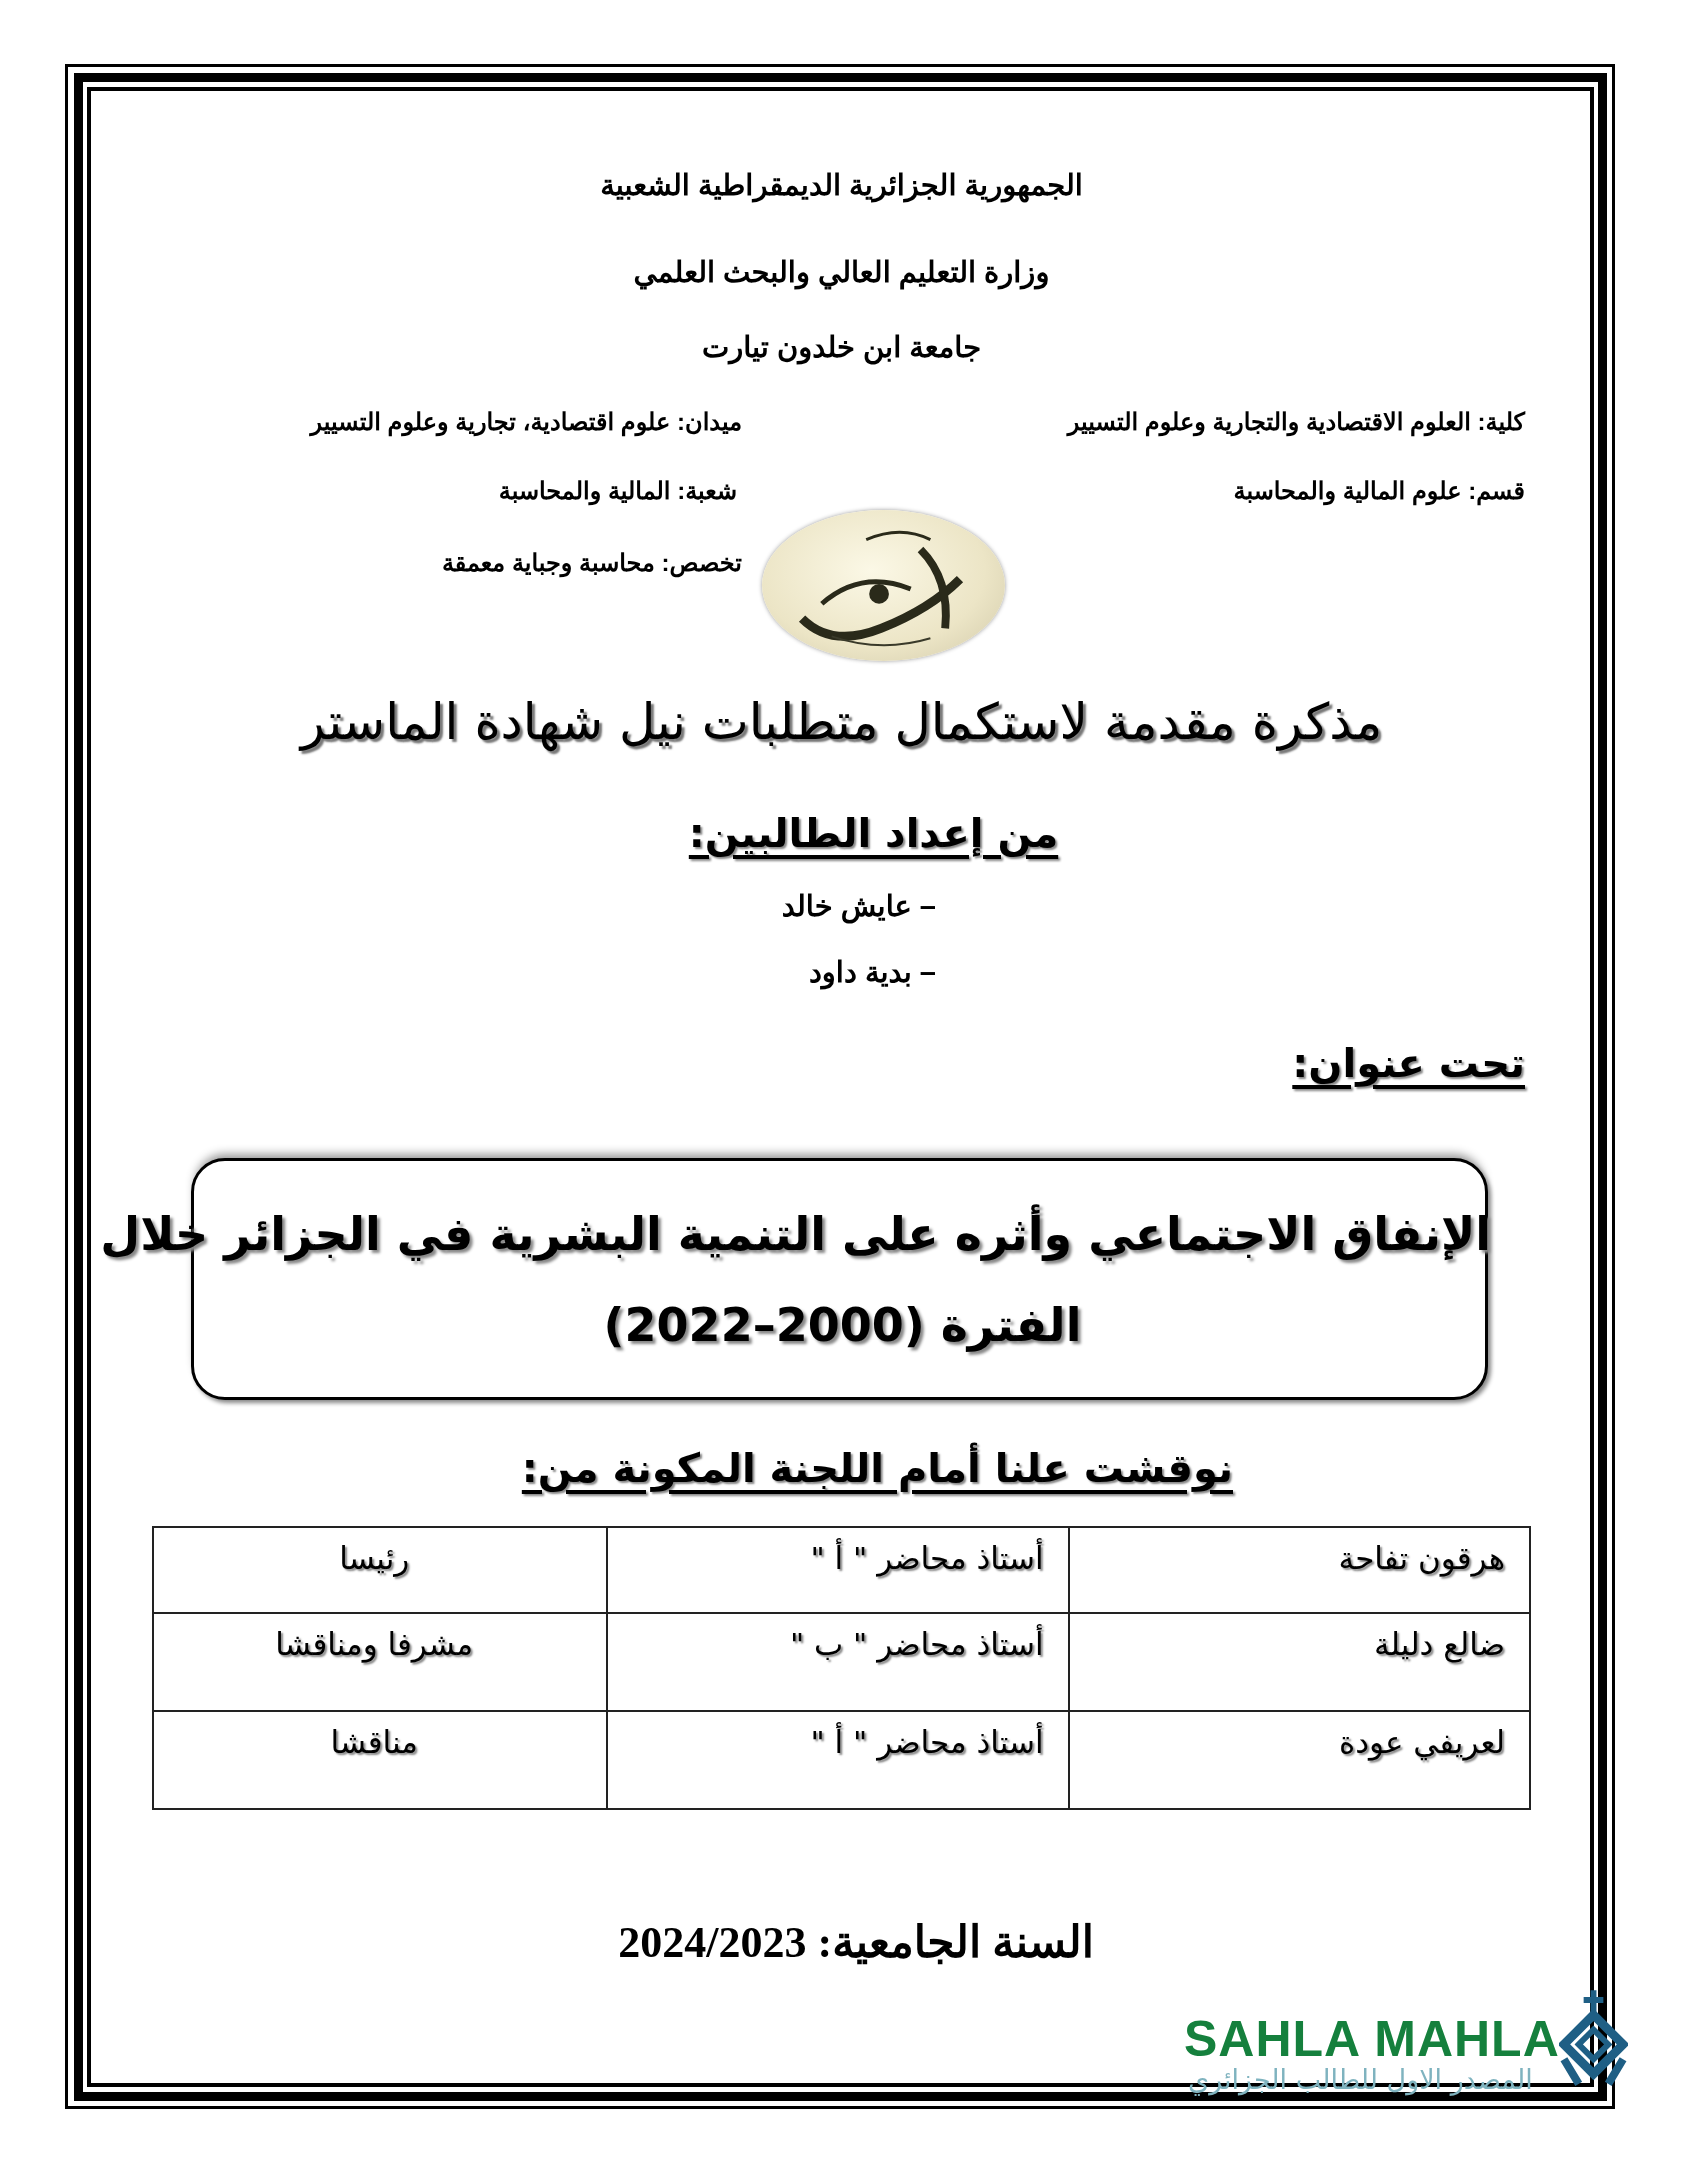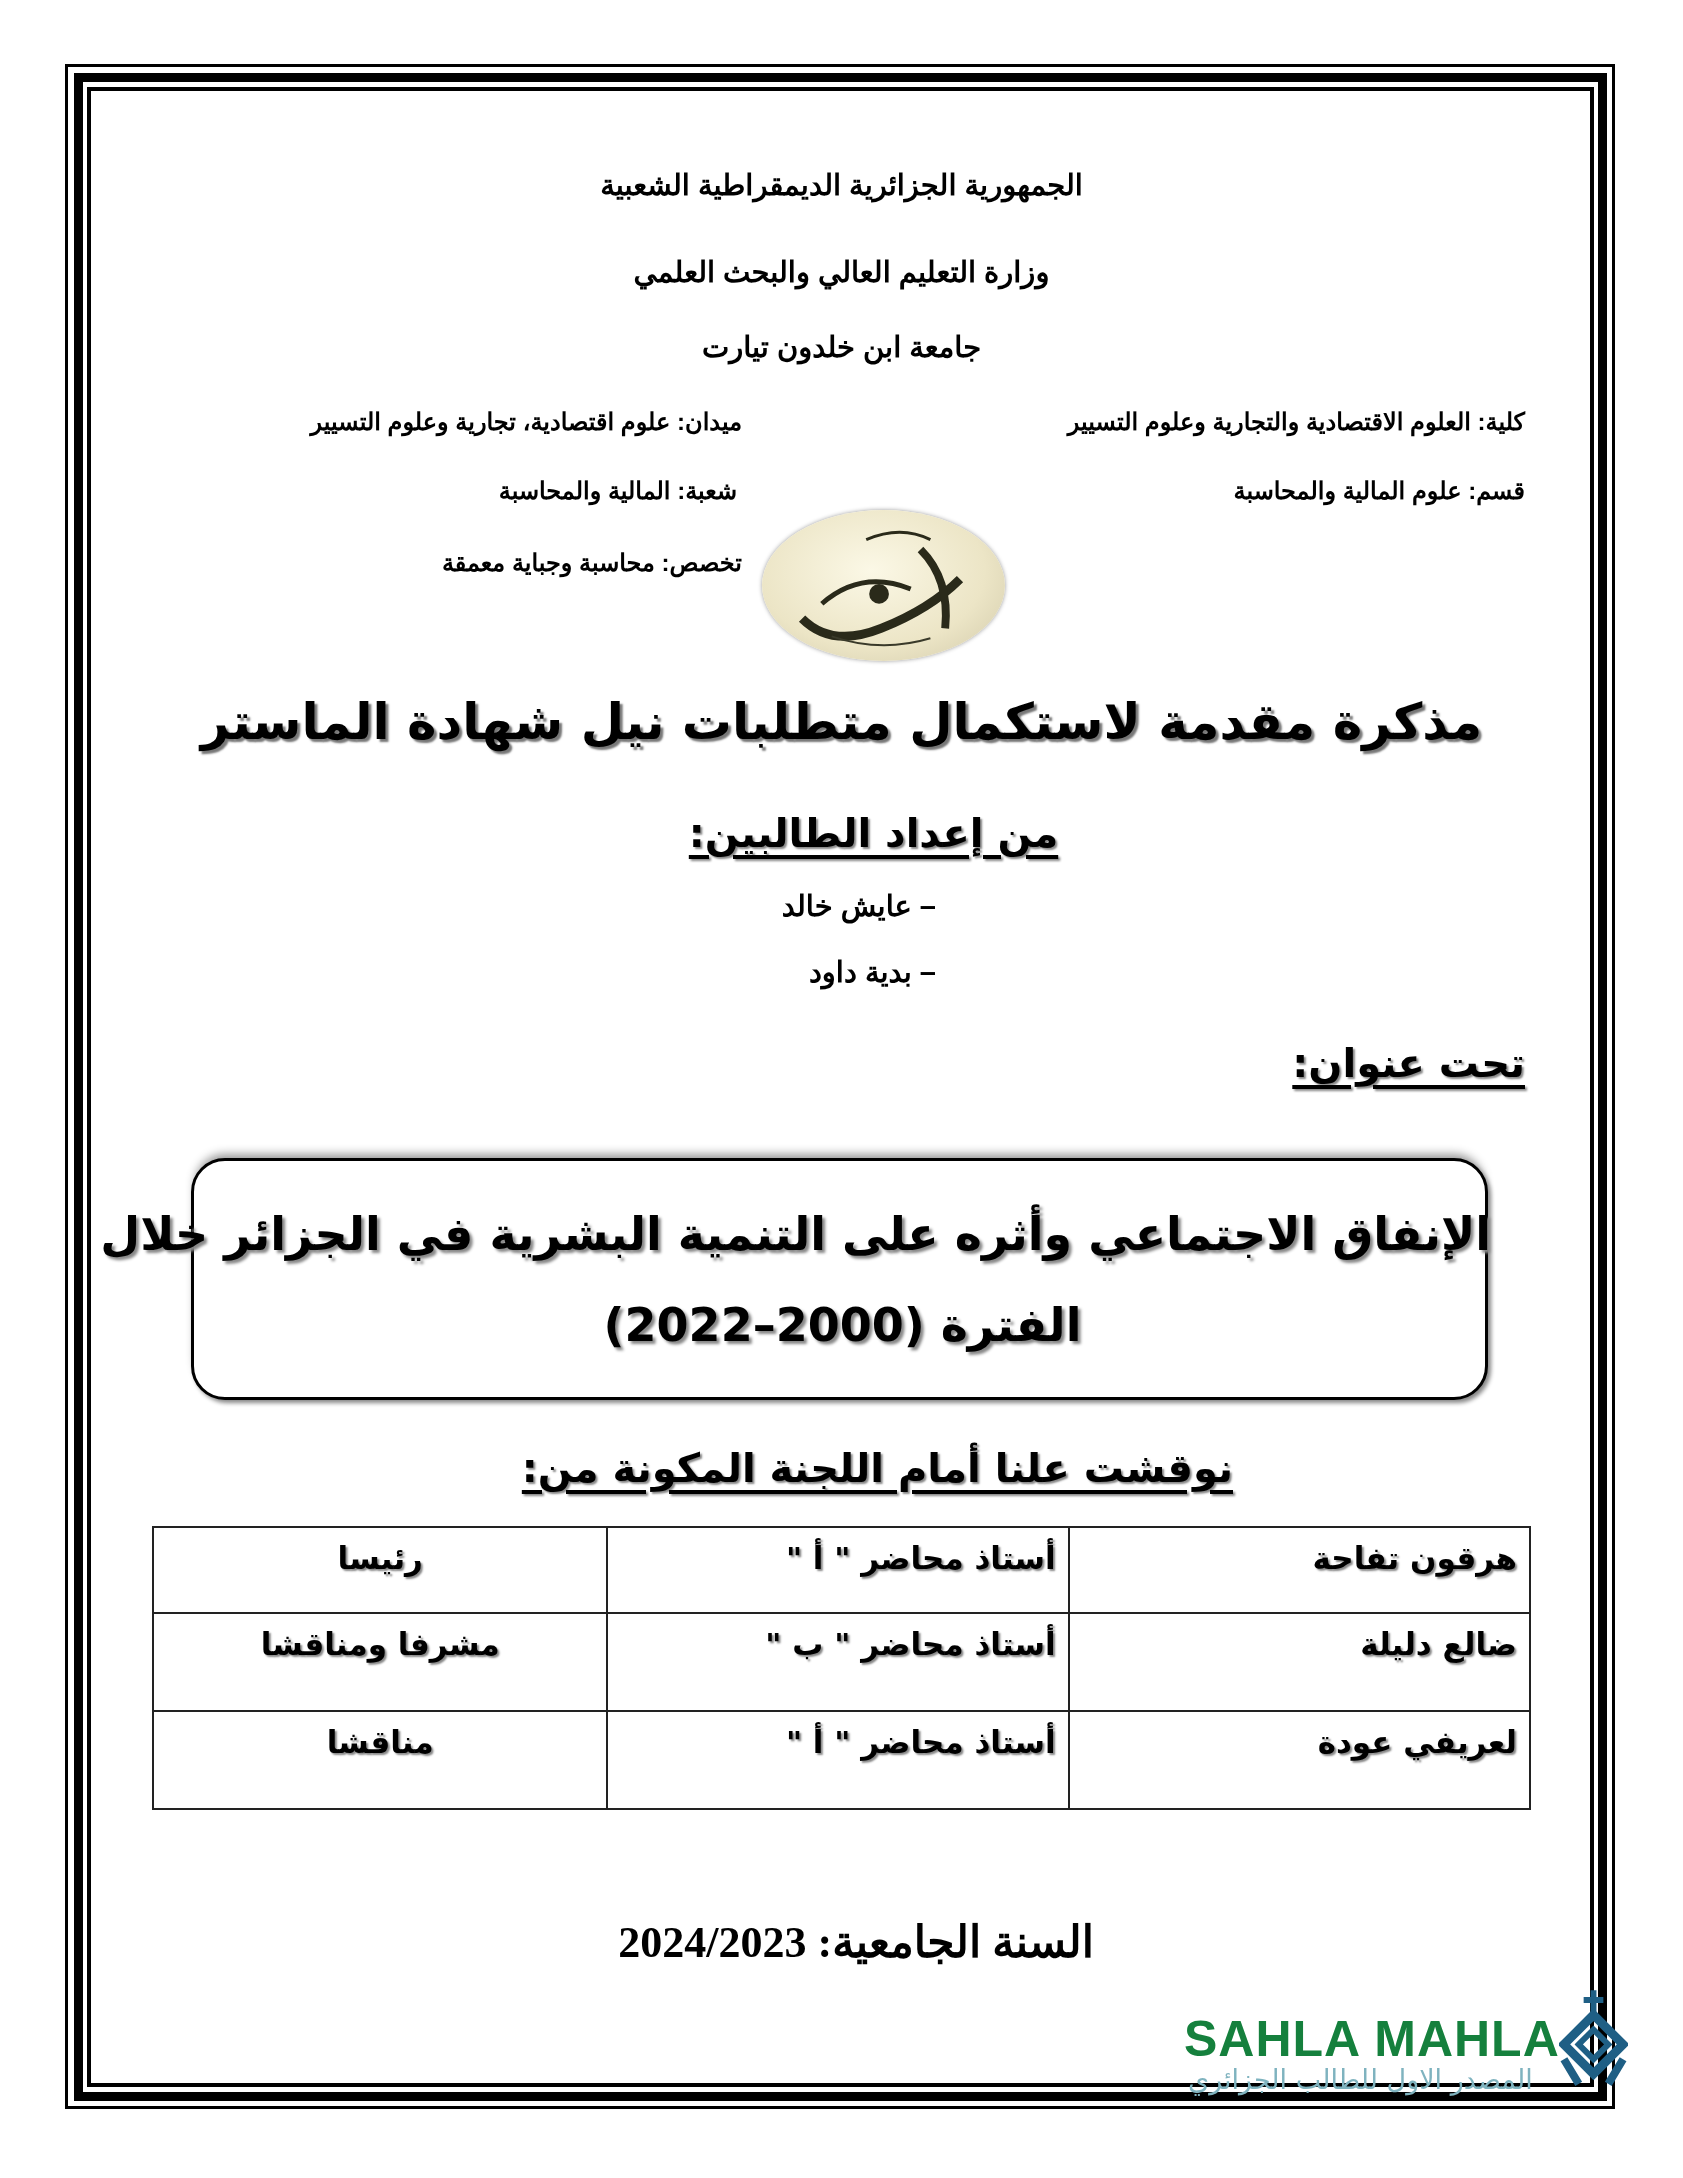--- a/index.html
+++ b/index.html
@@ -8,38 +8,38 @@
   .frame-outer { position:absolute; left:65px; top:64px; width:1550px; height:2045px;
                  border:3px solid #000; box-sizing:border-box; }
   .frame-thick { position:absolute; left:74px; top:73px; width:1533px; height:2028px;
                  border:9px solid #000; box-sizing:border-box; }
   .frame-inner { position:absolute; left:87px; top:87px; width:1507px; height:2000px;
                  border:4px solid #000; box-sizing:border-box; }
   .abs { position:absolute; direction:rtl; white-space:nowrap; }
   .c { left:0; width:1683px; text-align:center; }
   .hdr { font-family:"Liberation Sans", sans-serif; font-weight:bold; font-size:29px; }
   .info { font-family:"Liberation Sans", sans-serif; font-weight:bold; font-size:24px; }
-  .big { font-family:"DejaVu Sans", sans-serif; font-weight:bold; font-size:50px;
+  .big { font-family:"DejaVu Sans", sans-serif; font-weight:normal; font-size:50px;
          text-shadow:3px 3px 2px #777; letter-spacing:0px; }
   .sub { font-family:"DejaVu Sans", sans-serif; font-weight:bold; font-size:40px;
          text-decoration:underline; text-underline-offset:8px; text-shadow:2px 2px 2px #888;margin-left:32px; }
   .student { font-family:"Liberation Sans", sans-serif; font-weight:bold; font-size:29px; }
   .logo { position:absolute; left:762px; top:510px; width:243px; height:151px; border-radius:50%;
           background:radial-gradient(ellipse at 45% 40%, #fbf8e6 0%, #ece5c6 60%, #cfc7a6 100%);
           box-shadow:0 0 4px #999; overflow:hidden; }
   .title-box { position:absolute; left:191px; top:1158px; width:1297px; height:242px;
                border:3px solid #000; border-radius:34px; box-sizing:border-box; background:#fff;
                box-shadow:0 -8px 10px -4px #999, 3px 3px 4px #888; }
   .title-text { position:absolute; left:0; width:1297px; text-align:center; direction:rtl;
                 font-family:"DejaVu Sans", sans-serif; font-weight:bold; font-size:46px;
                 text-shadow:3px 3px 3px #888; white-space:nowrap; }
   table.committee { position:absolute; left:152px; top:1526px; width:1379px; border-collapse:collapse;
                     direction:rtl; }
-  table.committee td { border:2px solid #222; font-family:"DejaVu Sans", sans-serif; font-weight:bold;
-                       font-size:31px; vertical-align:top; padding:12px 12px 0 12px;
+  table.committee td { border:2px solid #222; font-family:"DejaVu Sans", sans-serif; font-weight:normal;
+                       font-size:31px; vertical-align:top; padding:12px 24px 0 12px;
                        text-shadow:2px 2px 2px #888; }
   .year { font-family:"Liberation Serif", serif; font-weight:bold; font-size:44px; }
   .wm-latin { position:absolute; left:1184px; top:2010px; font-family:"Liberation Sans", sans-serif;
               font-size:50px; font-weight:bold; color:#15803d; letter-spacing:1px; }
   .wm-ar { position:absolute; left:1188px; top:2064px; font-family:"DejaVu Sans", sans-serif;
            font-size:27px; color:#7fb3bf; direction:rtl; white-space:nowrap; }
   .wm-logo { position:absolute; left:1559px; top:1985px; width:69px; height:109px; }
 </style>
 </head>
 <body>

